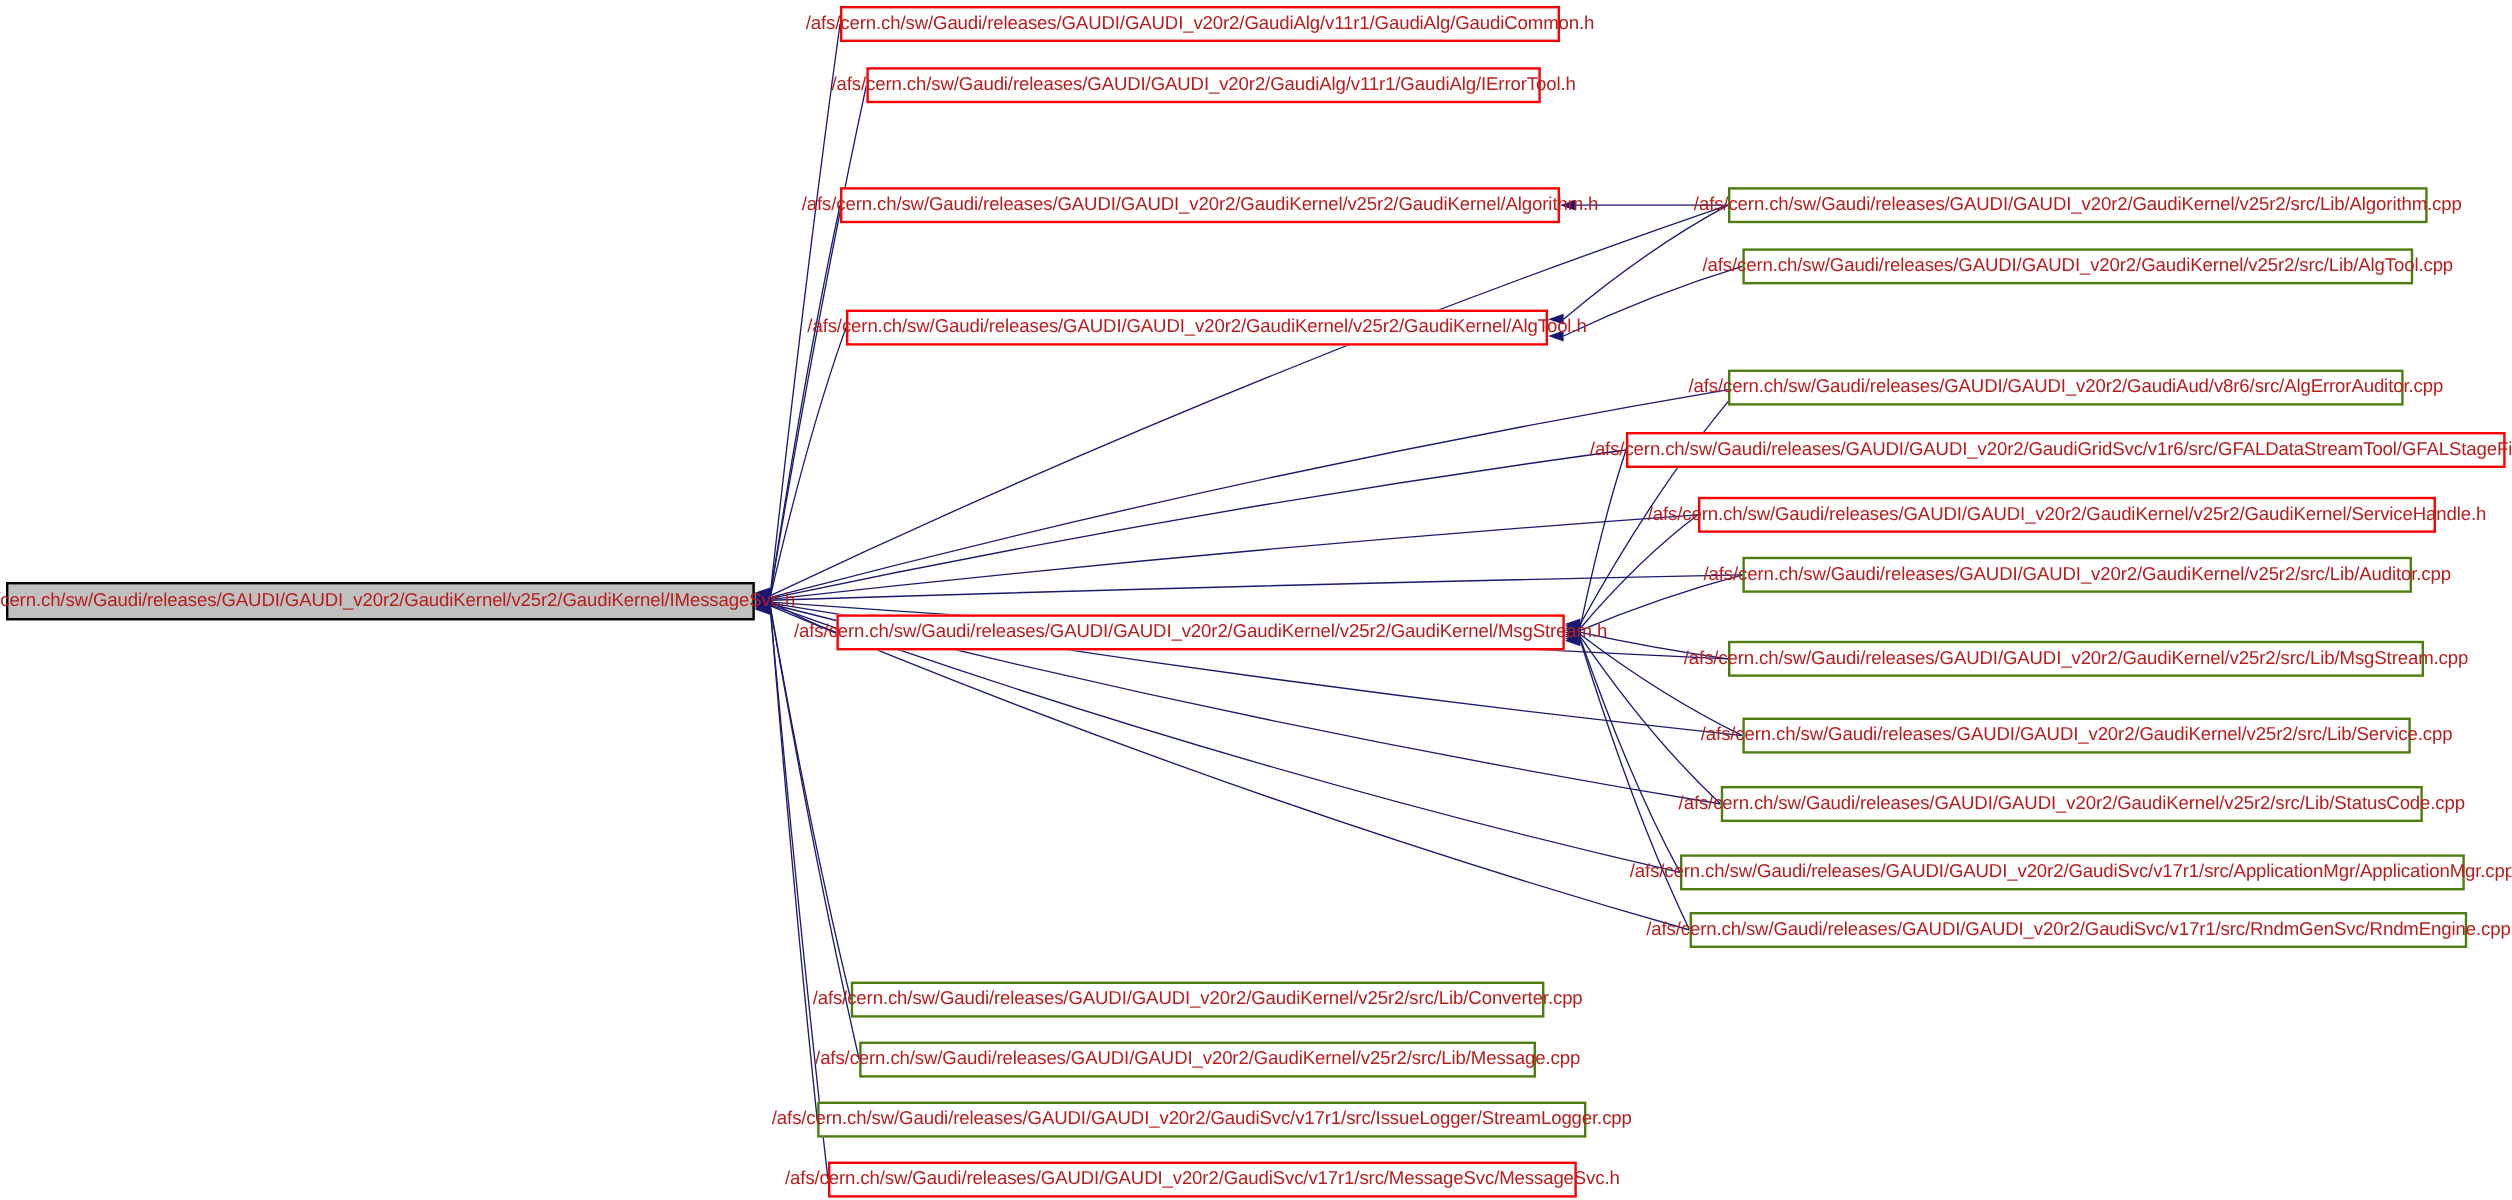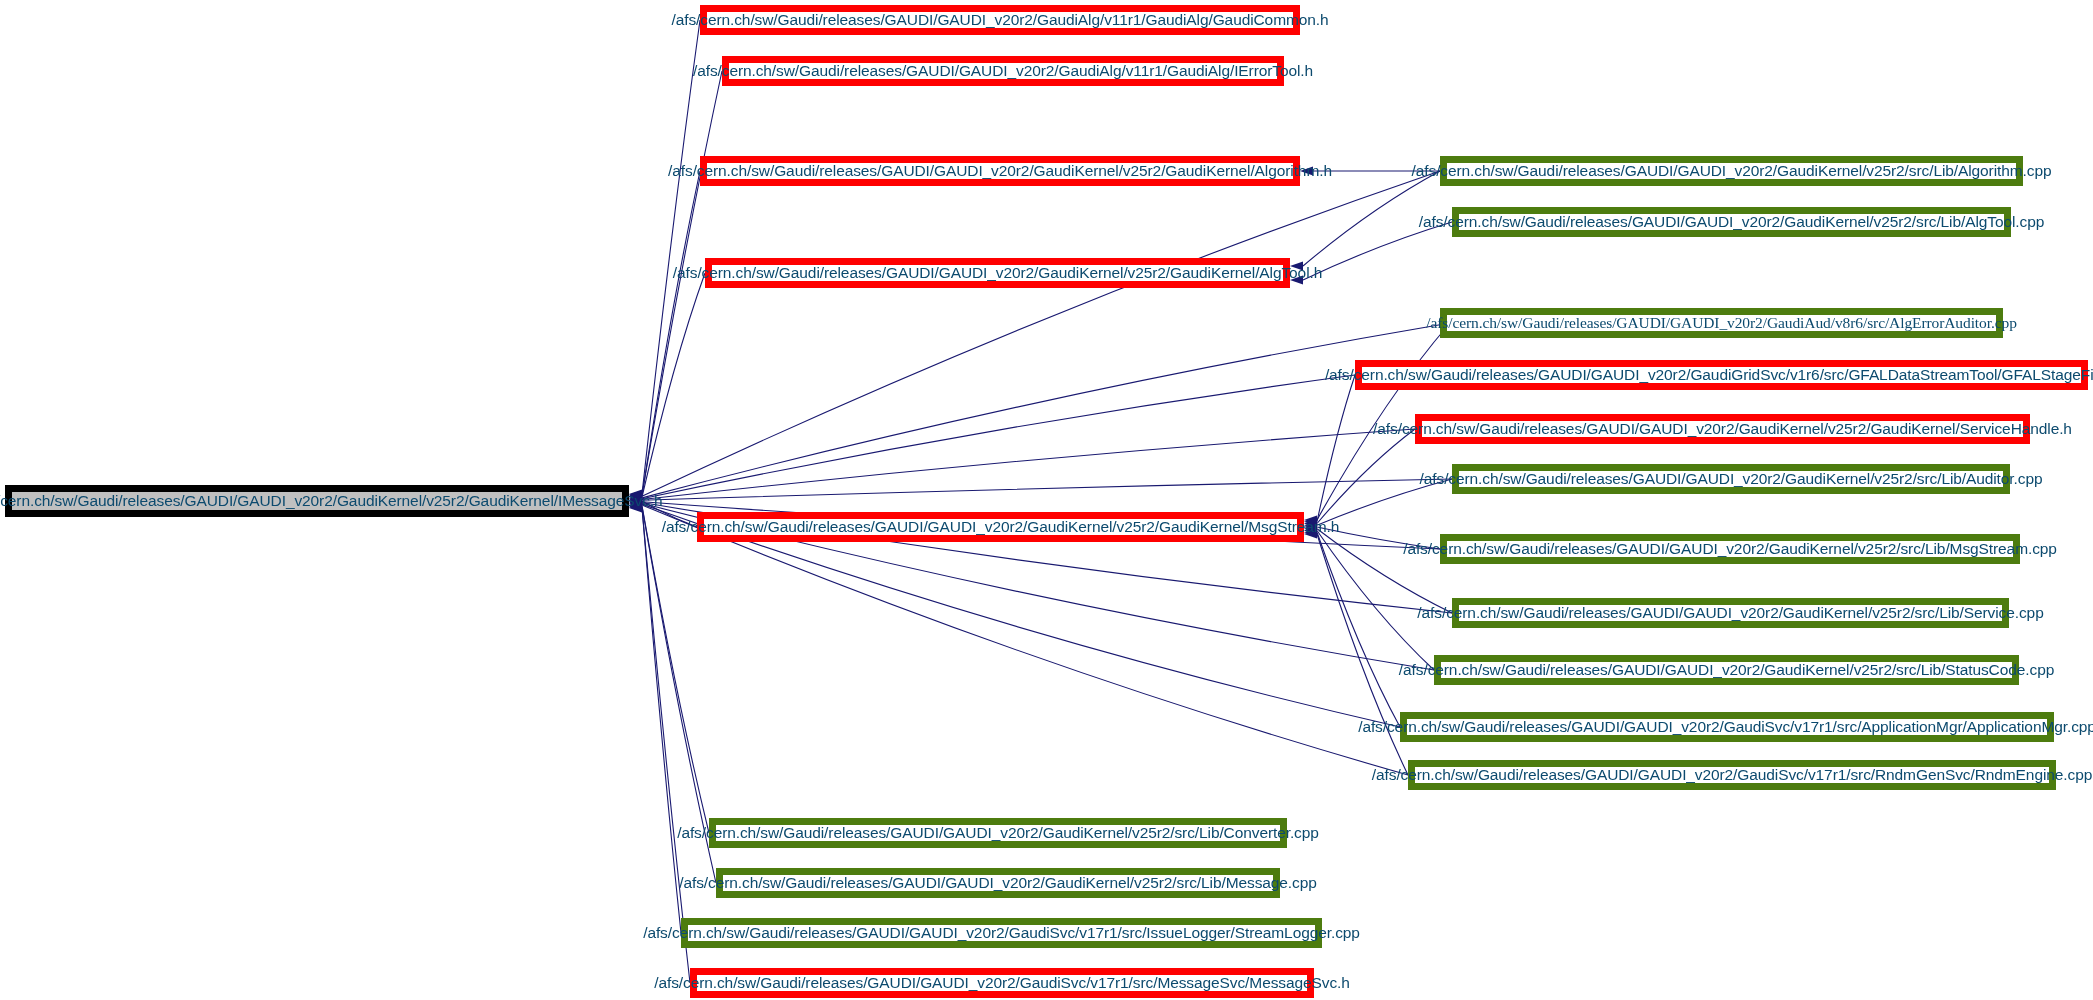--- a/index.html
+++ b/index.html
@@ -1,21 +1,21 @@
 <!DOCTYPE html>
 <html><head>
 <meta charset="utf-8">
 <style>
   html,body{margin:0;padding:0;background:#ffffff;}
   #canvas{position:relative;width:2093px;height:1000px;background:#ffffff;
           font-family:"Liberation Sans","DejaVu Sans",sans-serif;overflow:hidden;}
   #edges{position:absolute;left:0;top:0;width:2093px;height:1000px;}
   .node{position:absolute;box-sizing:border-box;display:flex;align-items:center;
         justify-content:center;white-space:nowrap;font-size:15.5px;line-height:1;
-        color:#0c4a6e;background:#ffffff;border:7px solid #4d7c0f;letter-spacing:-0.1px;}
+        color:#b91c1c;background:#ffffff;border:2px solid #4d7c0f;letter-spacing:-0.1px;}
   .node.red{border-color:#ff0000;}
   .node.root{background:#c0c0c0;border-color:#000000;}
   .node-label{pointer-events:none;}
 </style>
 </head>
 <body>
 
 <div id="canvas">
   <svg id="edges" viewBox="0 0 2093 1000" xmlns="http://www.w3.org/2000/svg">
       <path d="M 700 20 Q 671 231 642 494" fill="none" stroke="#191970" stroke-width="1.1"></path>
@@ -110,21 +110,21 @@
     </div>
     <div class="node red" style="left: 690px; top: 968px; width: 624px; height: 30px;">
       <span class="node-label">/afs/cern.ch/sw/Gaudi/releases/GAUDI/GAUDI_v20r2/GaudiSvc/v17r1/src/MessageSvc/MessageSvc.h</span>
     </div>
     <div class="node" style="left: 1440px; top: 156px; width: 583px; height: 30px;">
       <span class="node-label">/afs/cern.ch/sw/Gaudi/releases/GAUDI/GAUDI_v20r2/GaudiKernel/v25r2/src/Lib/Algorithm.cpp</span>
     </div>
     <div class="node" style="left: 1452px; top: 207px; width: 559px; height: 30px;">
       <span class="node-label">/afs/cern.ch/sw/Gaudi/releases/GAUDI/GAUDI_v20r2/GaudiKernel/v25r2/src/Lib/AlgTool.cpp</span>
     </div>
-    <div class="node" style="left: 1440px; top: 308px; width: 563px; height: 30px; font-family: Liberation Serif, serif;">
+    <div class="node" style="left: 1440px; top: 308px; width: 563px; height: 30px;">
       <span class="node-label">/afs/cern.ch/sw/Gaudi/releases/GAUDI/GAUDI_v20r2/GaudiAud/v8r6/src/AlgErrorAuditor.cpp</span>
     </div>
     <div class="node red" style="left: 1355px; top: 360px; width: 733px; height: 30px;">
       <span class="node-label">/afs/cern.ch/sw/Gaudi/releases/GAUDI/GAUDI_v20r2/GaudiGridSvc/v1r6/src/GFALDataStreamTool/GFALStageFile.h</span>
     </div>
     <div class="node red" style="left: 1415px; top: 414px; width: 615px; height: 30px;">
       <span class="node-label">/afs/cern.ch/sw/Gaudi/releases/GAUDI/GAUDI_v20r2/GaudiKernel/v25r2/GaudiKernel/ServiceHandle.h</span>
     </div>
     <div class="node" style="left: 1452px; top: 464px; width: 558px; height: 30px;">
       <span class="node-label">/afs/cern.ch/sw/Gaudi/releases/GAUDI/GAUDI_v20r2/GaudiKernel/v25r2/src/Lib/Auditor.cpp</span>

